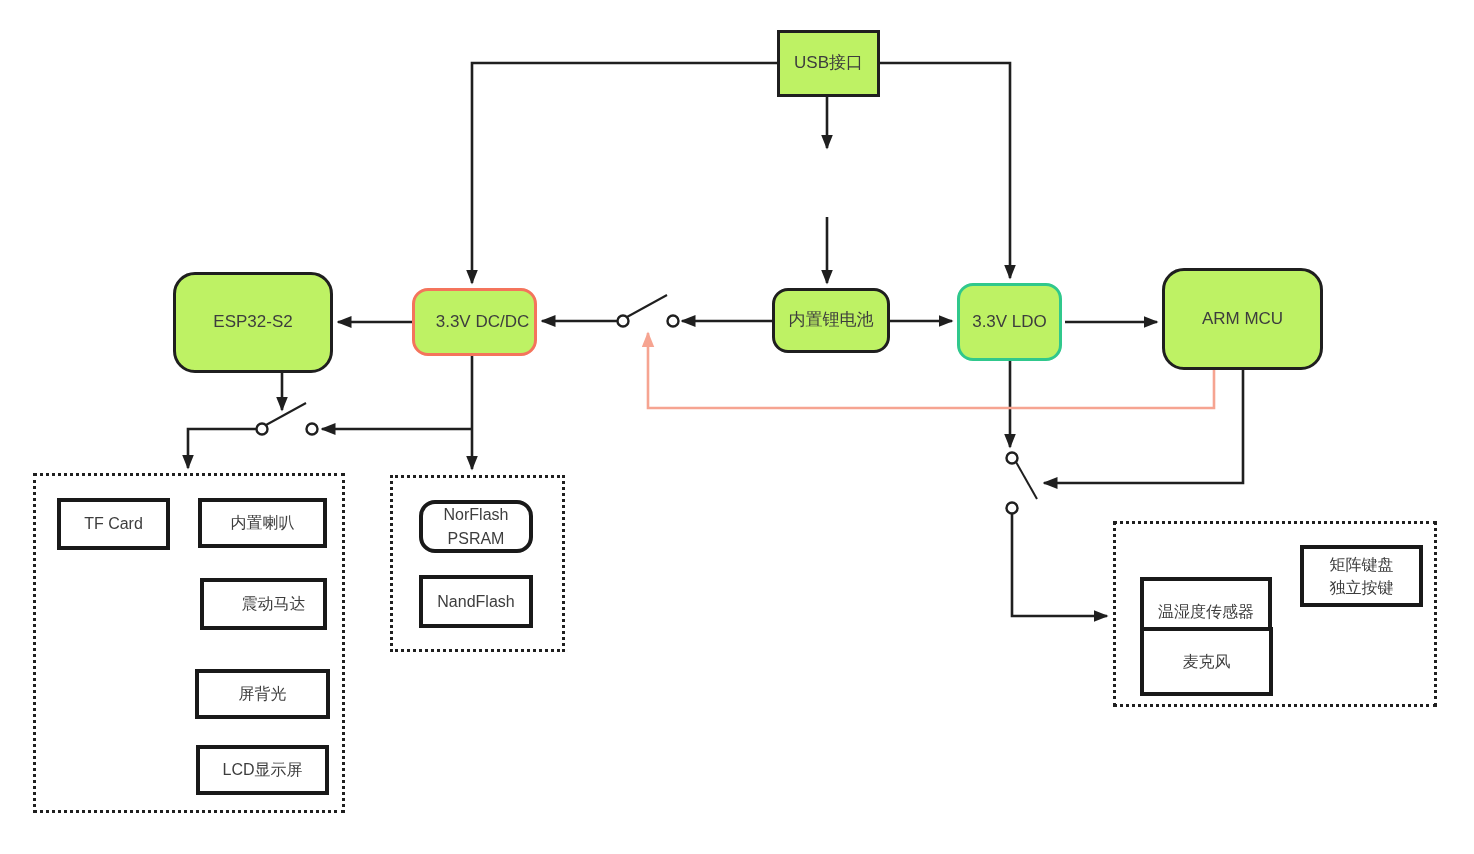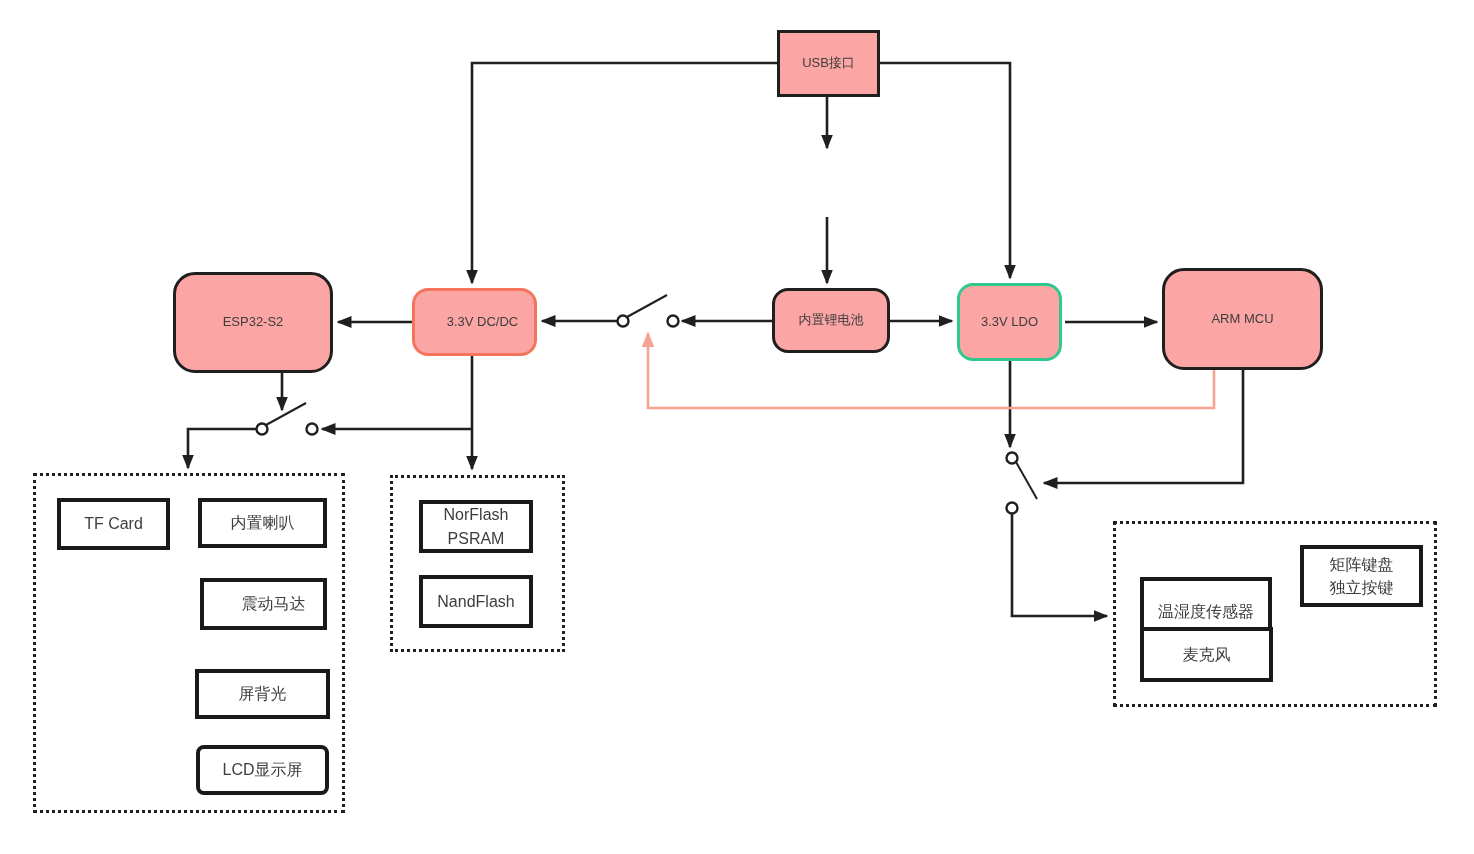--- a/index.html
+++ b/index.html
@@ -5,23 +5,23 @@
   html,body{margin:0;padding:0;background:var(--background,#fff);}
   #canvas{position:relative;width:1474px;height:854px;background:var(--background,#fff);overflow:hidden;
           font-family:"Liberation Sans","DejaVu Sans",sans-serif;}
   #wires{position:absolute;left:0;top:0;width:1474px;height:854px;}
   .wire{fill:none;stroke:var(--line,#1f1f1f);stroke-width:2.6px;}
   .wire-s{stroke:var(--feedback,#f6a491);}
   .ah-b{fill:var(--line,#1f1f1f);}
   .ah-s{fill:var(--feedback,#f6a491);}
   .sw-dot{fill:#ffffff;stroke:var(--line,#1f1f1f);stroke-width:2.4px;}
   .sw-blade{fill:none;stroke:var(--line,#1f1f1f);stroke-width:2px;}
-  .node{position:absolute;box-sizing:border-box;background:#fca5a5;border:3px solid var(--line,#1f1f1f);
+  .node{position:absolute;box-sizing:border-box;background:#bef264;border:3px solid var(--line,#1f1f1f);
         display:flex;flex-direction:column;align-items:center;justify-content:center;
-        font-size:13px;color:var(--text,#3d3d3d);text-align:center;line-height:1.45;z-index:2;}
+        font-size:17px;color:var(--text,#3d3d3d);text-align:center;line-height:1.45;z-index:2;}
   .rounded{border-radius:16px;}
   .big{border-radius:22px;}
   .accent-dcdc{border-color:var(--dcdc-accent,#f4745c);padding-left:16px;}
   .accent-ldo{border-color:var(--ldo-accent,#30c88c);text-align:right;}
   .group{position:absolute;box-sizing:border-box;border:3px dotted var(--line,#1f1f1f);background:transparent;z-index:1;}
   .pbox{position:absolute;box-sizing:border-box;background:#fff;border:4px solid #191919;
         display:flex;flex-direction:column;align-items:center;justify-content:center;
         font-size:16px;color:var(--text,#3d3d3d);text-align:center;line-height:1.45;z-index:2;}
   
   #n-usb{left:777px;top:30px;width:103px;height:67px;}
@@ -31,26 +31,26 @@
   #n-ldo{left:957px;top:283px;width:105px;height:78px;}
   #n-esp32{left:173px;top:272px;width:160px;height:101px;}
   #n-arm{left:1162px;top:268px;width:161px;height:102px;justify-content:center;}
   #g-esp{left:33px;top:473px;width:312px;height:340px;}
   #g-flash{left:390px;top:475px;width:175px;height:177px;}
   #g-arm{left:1113px;top:521px;width:324px;height:186px;}
   #n-tfcard{left:57px;top:498px;width:113px;height:52px;}
   #n-speaker{left:198px;top:498px;width:129px;height:50px;}
   #n-motor{left:200px;top:578px;width:127px;height:52px;padding-left:20px;}
   #n-backlight{left:195px;top:669px;width:135px;height:50px;}
-  #n-lcd{left:196px;top:745px;width:133px;height:50px;border-radius:8px;}
-  #n-norflash{left:419px;top:500px;width:114px;height:53px;}
+  #n-lcd{left:196px;top:745px;width:133px;height:50px;}
+  #n-norflash{left:419px;top:500px;width:114px;height:53px;border-radius:16px;}
   #n-nandflash{left:419px;top:575px;width:114px;height:53px;}
   #n-sensor{left:1140px;top:545px;width:132px;height:70px;margin-top:32px;}
   #n-keypad{left:1300px;top:545px;width:123px;height:62px;}
-  #n-mic{left:1140px;top:627px;width:133px;height:55px;}
+  #n-mic{left:1140px;top:627px;width:133px;height:69px;}
 </style>
 </head>
 <body>
 
 <div id="canvas">
 
   <svg id="wires" width="1474" height="854" viewBox="0 0 1474 854" xmlns="http://www.w3.org/2000/svg">
     <defs>
       <marker id="arrB" viewBox="0 0 10 8" refX="9" refY="4" markerWidth="15" markerHeight="12" orient="auto" markerUnits="userSpaceOnUse">
         <path class="ah-b" d="M0 0 L10 4 L0 8 Z"></path>

